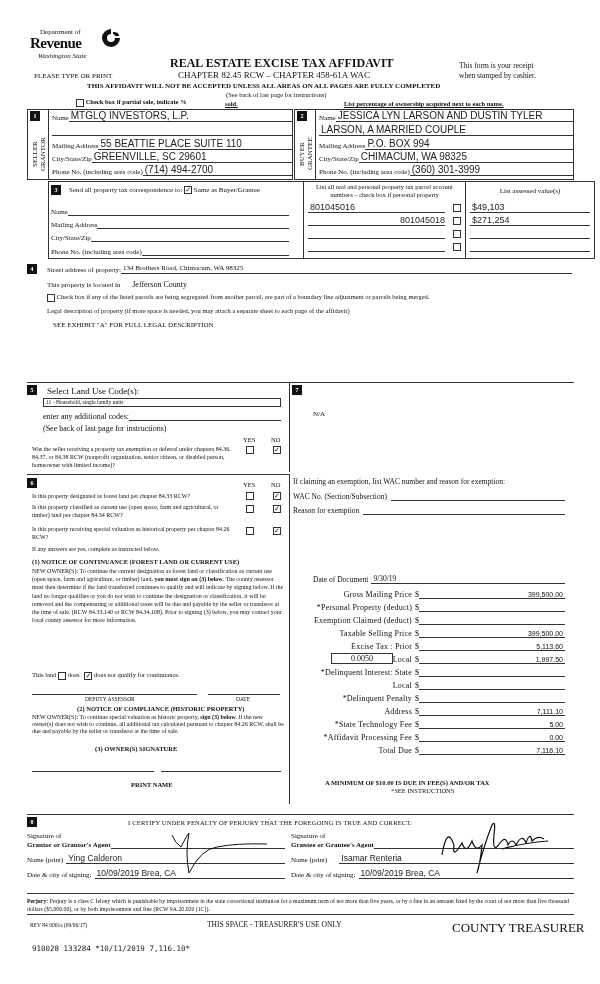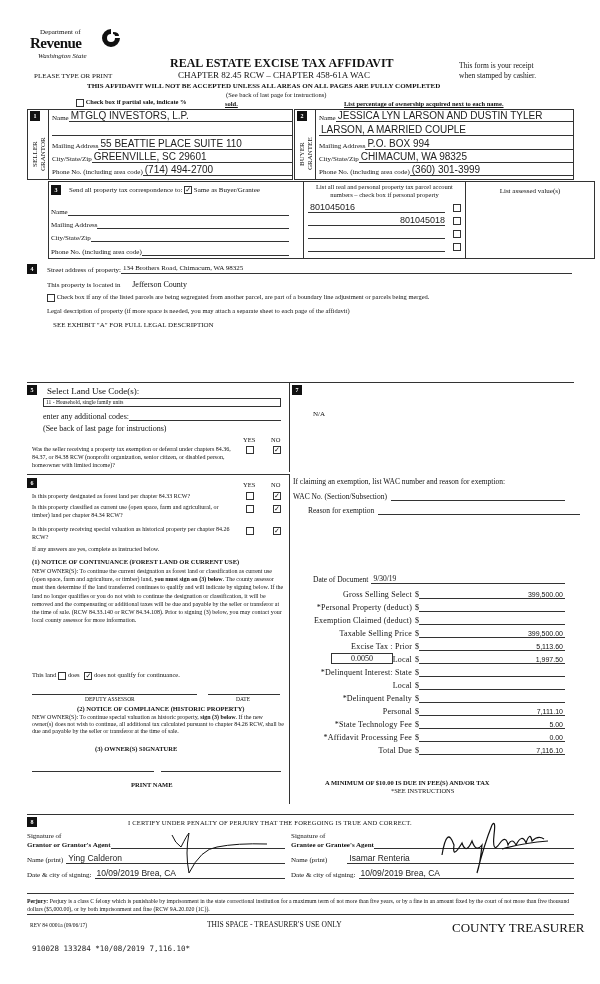--- a/index.html
+++ b/index.html
@@ -141,20 +141,34 @@
           <span class="cb" style="margin-left:8px;margin-bottom:1px;"></span>
         </div>
       <div class="row" style="height:13px;">
           <span class="fill hw" style="font-size:9px;"></span>
           <span class="cb" style="margin-left:8px;margin-bottom:1px;"></span>
         </div>
     </div>
   </div>
   <div class="abs" style="left:416px;top:0;width:129px;height:76px;border-left:1px solid #333;">
     <div style="font-size:7px;text-align:center;padding-top:5px;height:18px;">List assessed value(s)</div>
+    <div style="padding:0 4px;">
+      <div class="row" style="height:13px;">
+          <span class="fill hw" style="font-size:9px;">$49,103</span>
+        </div>
+      <div class="row" style="height:13px;">
+          <span class="fill hw" style="font-size:9px;">$271,254</span>
+        </div>
+      <div class="row" style="height:13px;">
+          <span class="fill hw" style="font-size:9px;"></span>
+        </div>
+      <div class="row" style="height:13px;">
+          <span class="fill hw" style="font-size:9px;"></span>
+        </div>
+    </div>
   </div>
 </div>
 
 <div class="abs" style="left:27px;top:262px;width:547px;height:74px;">
   <div class="abs num" style="left:0;top:2px;">4</div>
   <div class="abs row" style="left:20px;top:2px;width:525px;height:10px;">
     <span class="lbl">Street address of property:</span>
     <span class="fill sans" style="font-size:7px;">134 Brothers Road, Chimacum, WA 98325</span>
   </div>
   <div class="abs" style="left:20px;top:18px;">
@@ -235,33 +249,33 @@
 <div class="abs" style="left:290px;top:382px;width:284px;height:422px;border-top:1px solid #333;">
   <div class="abs num" style="left:2px;top:2px;">7</div>
   <div class="abs sans" style="left:23px;top:27px;font-size:7px;">N/A</div>
 
   <div class="abs" style="left:0;top:92px;width:1px;height:0;"></div>
   <div class="abs" style="left:3px;top:94px;font-size:7.5px;">If claiming an exemption, list WAC number and reason for exemption:</div>
   <div class="abs row" style="left:3px;top:108px;width:272px;height:10px;font-size:7.5px;">
     <span class="lbl">WAC No. (Section/Subsection)</span>
     <span class="fill" style="margin-left:4px;"></span>
   </div>
-  <div class="abs row" style="left:3px;top:122px;width:272px;height:10px;font-size:7.5px;margin-left:15px;">
+  <div class="abs row" style="left:3px;top:122px;width:272px;height:10px;font-size:7.5px;">
     <span class="lbl">Reason for exemption</span>
     <span class="fill" style="margin-left:4px;"></span>
   </div>
 
   <div class="abs row" style="left:3px;top:190px;width:272px;height:11px;font-size:7.5px;padding-left:20px;">
     <span class="lbl">Date of Document</span>
     <span class="fill sans" style="margin-left:3px;font-size:7.5px;">9/30/19</span>
   </div>
 
   <div class="abs" style="left:3px;top:203px;width:272px;">
     <div class="money-row">
-        <span class="mlbl">Gross Selling Select</span>
+        <span class="mlbl">Gross Mailing Price</span>
         <span>$</span>
         <span class="mval">399,500.00</span>
       </div>
     <div class="money-row">
         <span class="mlbl">*Personal Property (deduct)</span>
         <span>$</span>
         <span class="mval"></span>
       </div>
     <div class="money-row">
         <span class="mlbl">Exemption Claimed (deduct)</span>
@@ -293,21 +307,21 @@
         <span class="mlbl">Local</span>
         <span>$</span>
         <span class="mval"></span>
       </div>
     <div class="money-row">
         <span class="mlbl">*Delinquent Penalty</span>
         <span>$</span>
         <span class="mval"></span>
       </div>
     <div class="money-row">
-        <span class="mlbl">Personal</span>
+        <span class="mlbl">Address</span>
         <span>$</span>
         <span class="mval">7,111.10</span>
       </div>
     <div class="money-row">
         <span class="mlbl">*State Technology Fee</span>
         <span>$</span>
         <span class="mval">5.00</span>
       </div>
     <div class="money-row">
         <span class="mlbl">*Affidavit Processing Fee</span>
@@ -348,32 +362,32 @@
   </svg>
 
   <div class="abs" style="left:264px;top:17px;width:283px;">
     <div style="font-size:7px;">Signature of</div>
     <div class="row" style="height:9px;">
       <b class="lbl" style="font-size:7px;">Grantee or Grantee's Agent</b>
       <span class="fill"></span>
     </div>
     <div class="row" style="height:15px;font-size:7px;">
       <span class="lbl">Name (print)</span>
-      <span class="fill hw" style="font-size:8.5px;margin-left:20px;">Isamar Renteria</span>
+      <span class="fill hw" style="font-size:8.5px;margin-left:12px;">Isamar Renteria</span>
     </div>
     <div class="row" style="height:15px;font-size:7px;">
       <span class="lbl">Date &amp; city of signing:</span>
       <span class="fill hw" style="font-size:8.5px;margin-left:3px;">10/09/2019  Brea, CA</span>
     </div>
   </div>
   <svg class="abs" style="left:395px;top:0px;" width="140" height="62" viewBox="0 0 140 62">
     <path d="M20 40 Q25 10 32 30 Q30 45 40 28 Q44 40 50 26 Q54 38 60 30 Q58 50 55 58 Q62 30 70 10 Q74 4 72 20 Q70 40 78 28 Q84 20 86 30 Q90 22 94 30 Q100 18 104 28 Q108 16 110 26 Q116 20 122 24 M80 34 Q100 28 126 26" fill="none" stroke="#111" stroke-width="1.2"></path>
   </svg>
 </div>
 
 <div class="abs" style="left:27px;top:897px;width:547px;font-size:5.8px;line-height:8px;border-bottom:1px solid #333;padding-bottom:1px;">
   <b>Perjury:</b>
   <span>Perjury is a class C felony which is punishable by imprisonment in the state correctional institution for a maximum term of not more than five years, or by a fine in an amount fixed by the court of not more than five thousand dollars ($5,000.00), or by both imprisonment and fine (RCW 9A.20.020 (1C)).</span>
 </div>
 <div class="abs" style="left:30px;top:922px;font-size:5.5px;">REV 84 0001a (09/06/17)</div>
 <div class="abs" style="left:207px;top:920px;font-size:7.5px;">THIS SPACE - TREASURER'S USE ONLY</div>
 <div class="abs" style="left:452px;top:920px;font-size:13px;">COUNTY TREASURER</div>
-<div class="abs" style="left:32px;top:944px;font-size:7.5px;font-family:'DejaVu Sans Mono','Liberation Mono',monospace;color:#222;">910028 133284 *10/08/2019 7,116.10*</div>
+<div class="abs" style="left:32px;top:944px;font-size:7.5px;font-family:'DejaVu Sans Mono','Liberation Mono',monospace;color:#222;">910028 133284 *10/11/2019 7,116.10*</div>
 
 </body></html>

